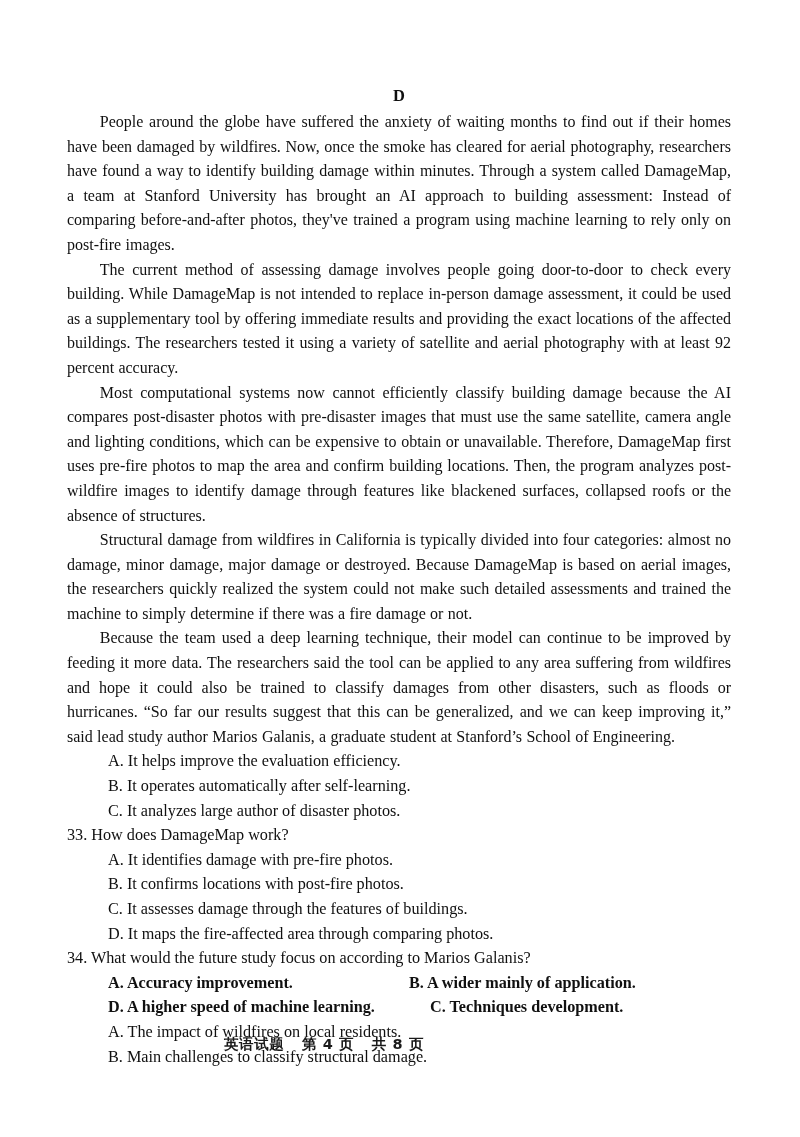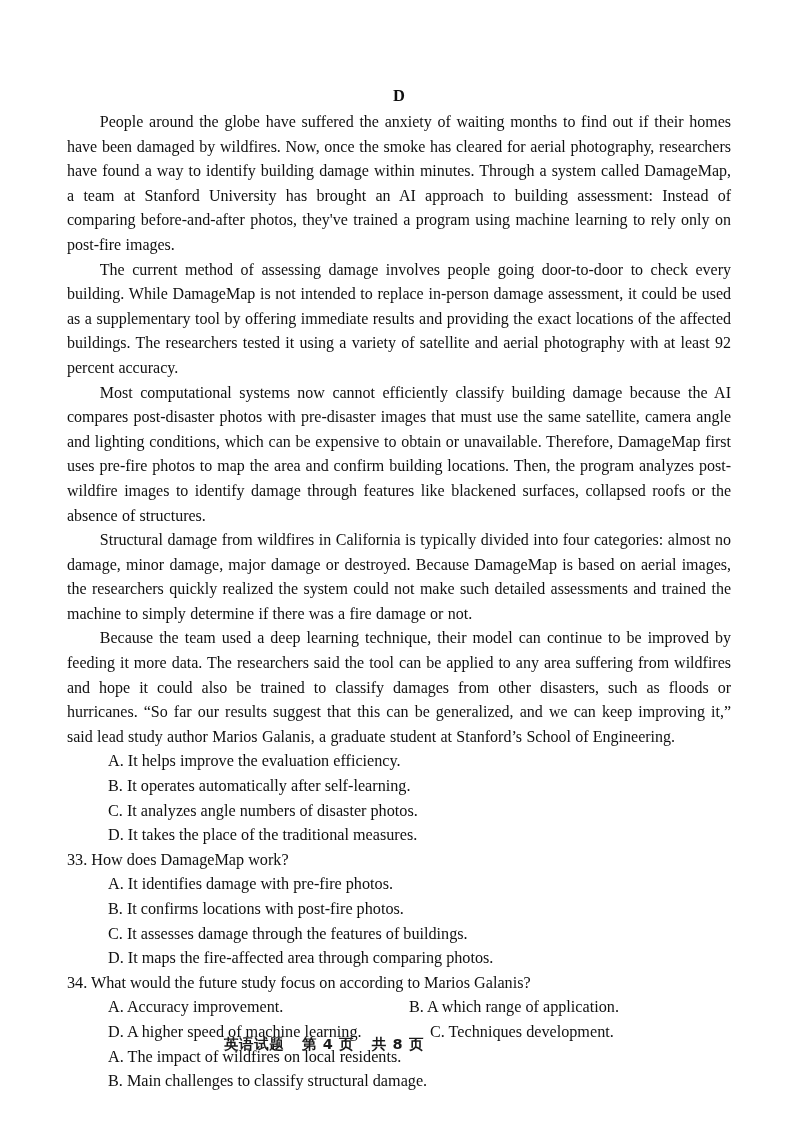--- a/index.html
+++ b/index.html
@@ -89,20 +89,21 @@
   
   .options.two-col {
     display: block;
   }
   .option-row {
     display: flex;
     padding: 0 0 0 41px;
   }
   .option-row .option {
     padding: 0;
+    font-weight: bold;
   }
   .option-row .option.col-left {
     width: 301px;
     flex: 0 0 301px;
   }
   .option-row .option.col-right {
     flex: 1 1 auto;
   }
 
   
@@ -140,41 +141,40 @@
       <p class="para">Structural damage from wildfires in California is typically divided into four categories: almost no damage, minor damage, major damage or destroyed. Because DamageMap is based on aerial images, the researchers quickly realized the system could not make such detailed assessments and trained the machine to simply determine if there was a fire damage or not.</p>
       <p class="para">Because the team used a deep learning technique, their model can continue to be improved by feeding it more data. The researchers said the tool can be applied to any area suffering from wildfires and hope it could also be trained to classify damages from other disasters, such as floods or hurricanes. “So far our results suggest that this can be generalized, and we can keep improving it,” said lead study author Marios Galanis, a graduate student at Stanford’s School of Engineering.</p>
     </div>
 
     <ol class="question-list">
 
       <li class="question">
         <ul class="options">
           <li class="option">A. It helps improve the evaluation efficiency.</li>
           <li class="option">B. It operates automatically after self-learning.</li>
-          <li class="option">C. It analyzes angle numbers of disaster photos.</li>
-          <li class="option">D. It takes the place of the traditional measures.</li>
+          <li class="option">C. It analyzes large author of disaster photos.</li>
         </ul>
       </li>
 
       <li class="question">
         <p class="q-stem">33. How does DamageMap work?</p>
         <ul class="options">
           <li class="option">A. It identifies damage with pre-fire photos.</li>
           <li class="option">B. It confirms locations with post-fire photos.</li>
           <li class="option">C. It assesses damage through the features of buildings.</li>
           <li class="option">D. It maps the fire-affected area through comparing photos.</li>
         </ul>
       </li>
 
       <li class="question">
         <p class="q-stem">34. What would the future study focus on according to Marios Galanis?</p>
         <div class="options two-col">
           <div class="option-row">
             <div class="option col-left">A. Accuracy improvement.</div>
-            <div class="option col-right">B. A which range of application.</div>
+            <div class="option col-right">B. A wider mainly of application.</div>
           </div>
           <div class="option-row">
             <div class="option col-right">D. A higher speed of machine learning.</div>
             <div class="option col-left">C. Techniques development.</div>
           </div>
         </div>
       </li>
 
       <li class="question">
         <ul class="options">

